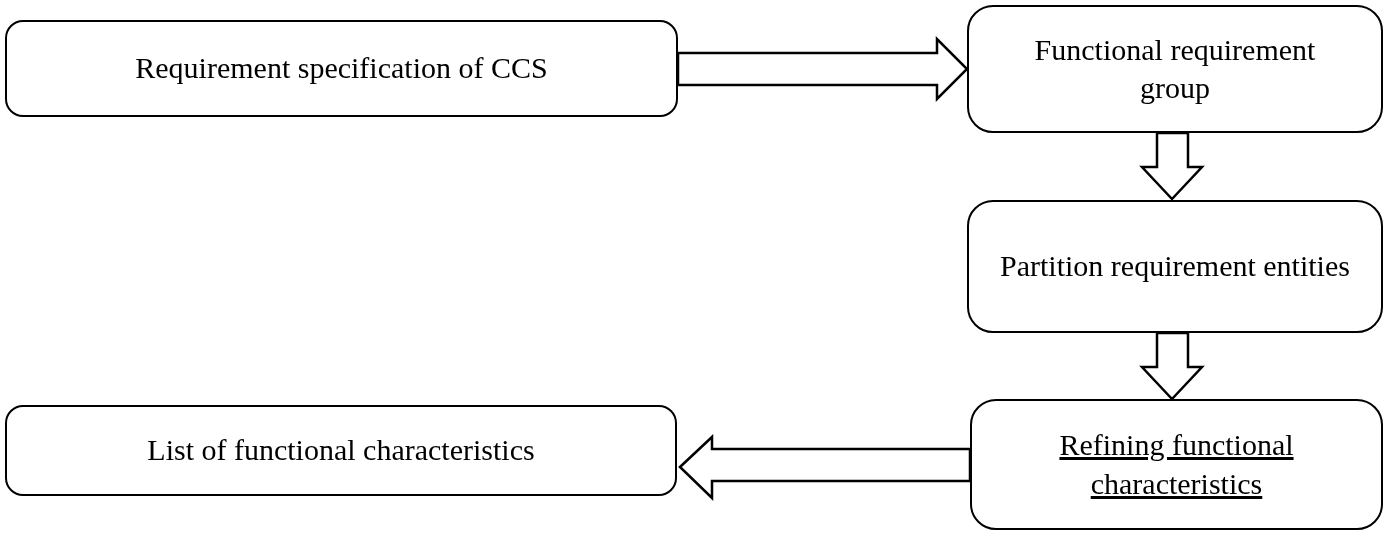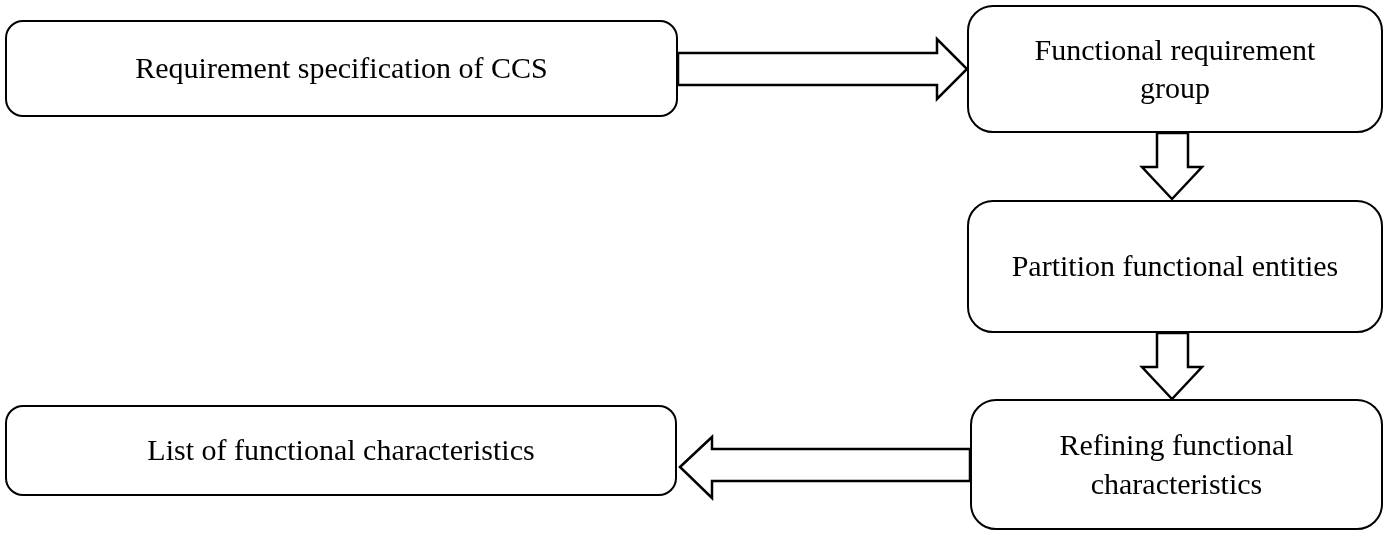--- a/index.html
+++ b/index.html
@@ -40,21 +40,21 @@
   .node span { display: inline-block; }
   #node-requirement-spec   { left: 5px;   top: 20px;  width: 673px; height: 97px;  border-radius: 18px; }
   #node-func-req-group     { left: 967px; top: 5px;   width: 416px; height: 128px; border-radius: 26px; align-items: center; }
   #node-partition-entities { left: 967px; top: 200px; width: 416px; height: 133px; border-radius: 26px; }
   #node-refining-chars     { left: 970px; top: 399px; width: 413px; height: 131px; border-radius: 26px; }
   #node-list-chars         { left: 5px;   top: 405px; width: 672px; height: 91px; border-radius: 18px; }
   #node-requirement-spec span,
   #node-partition-entities span,
   #node-list-chars span { white-space: nowrap; }
   #node-func-req-group span { max-width: 330px; }
-  #node-refining-chars span { max-width: 350px; }
+  #node-refining-chars span { max-width: 350px; text-decoration: underline; }
   .hollow-arrow {
     fill: #ffffff;
     stroke: #000000;
     stroke-width: 2.5;
     stroke-linejoin: miter;
   }
 </style>
 </head>
 <body>
 
@@ -69,21 +69,21 @@
 
   <div class="node" id="node-requirement-spec">
     <span>Requirement specification of CCS</span>
   </div>
 
   <div class="node" id="node-func-req-group">
     <span>Functional requirement group</span>
   </div>
 
   <div class="node" id="node-partition-entities">
-    <span>Partition functional entities</span>
+    <span>Partition requirement entities</span>
   </div>
 
   <div class="node" id="node-refining-chars">
     <span>Refining functional characteristics</span>
   </div>
 
   <div class="node" id="node-list-chars">
     <span>List of functional characteristics</span>
   </div>
 

